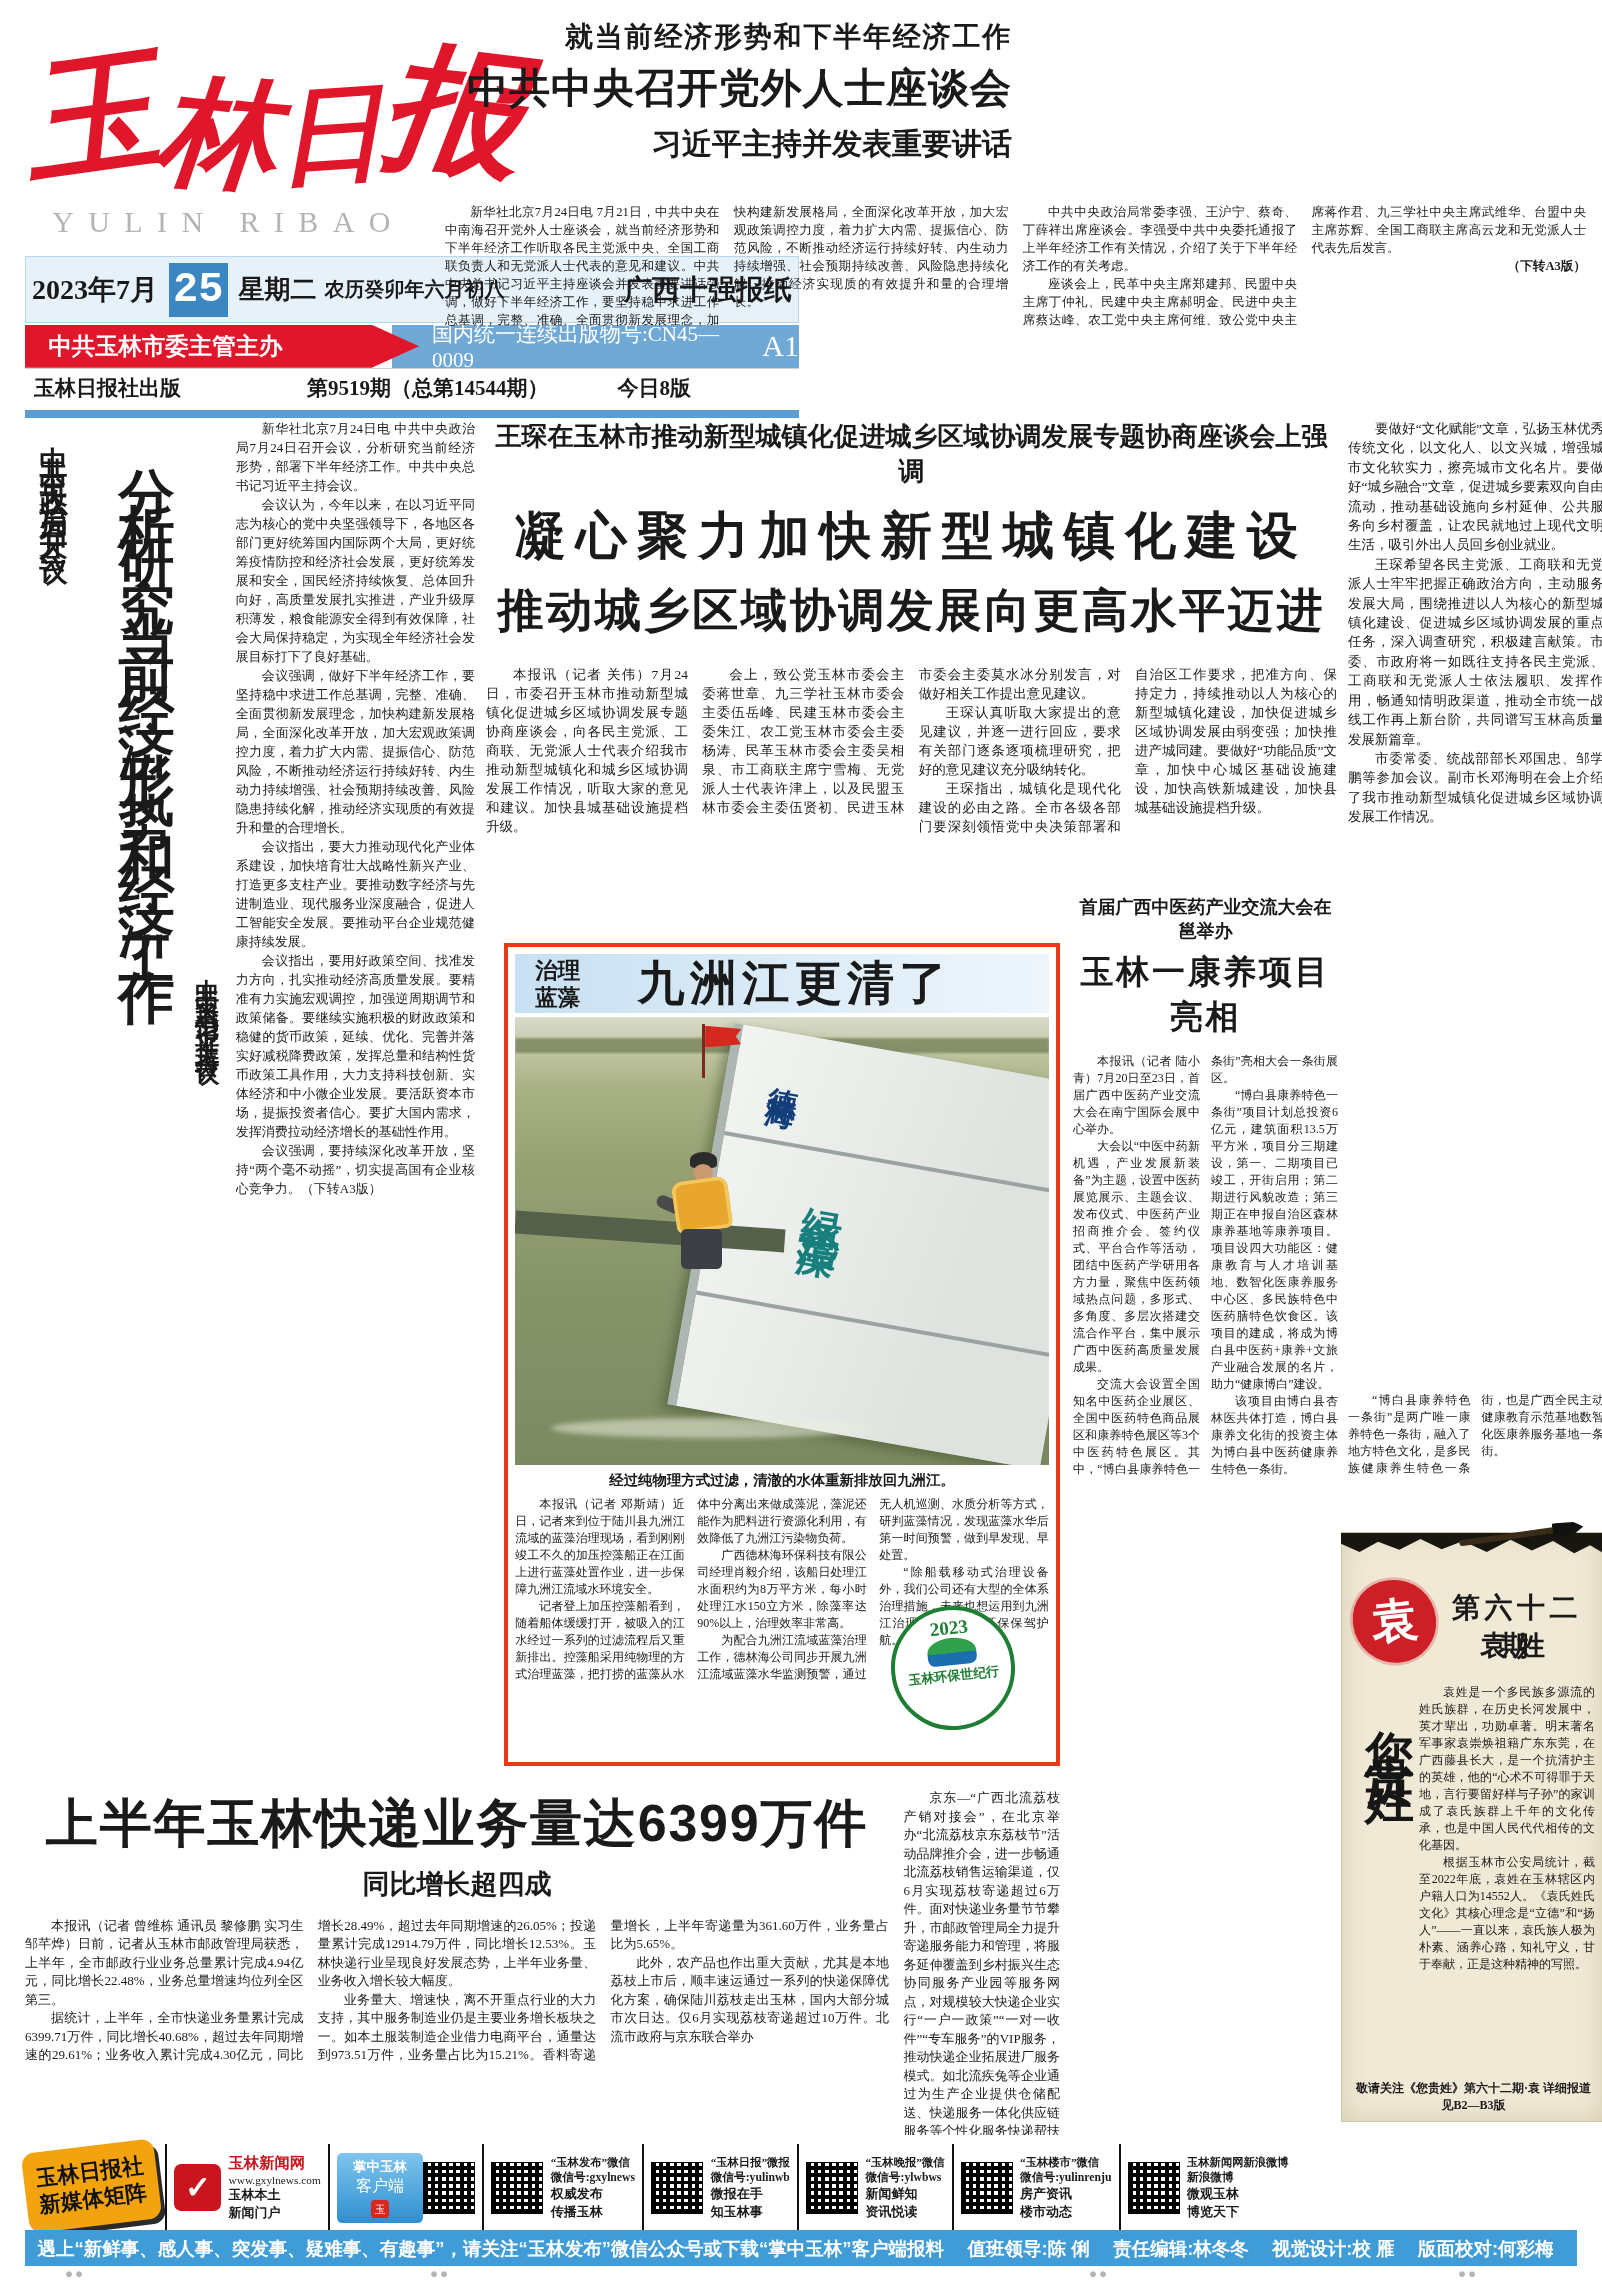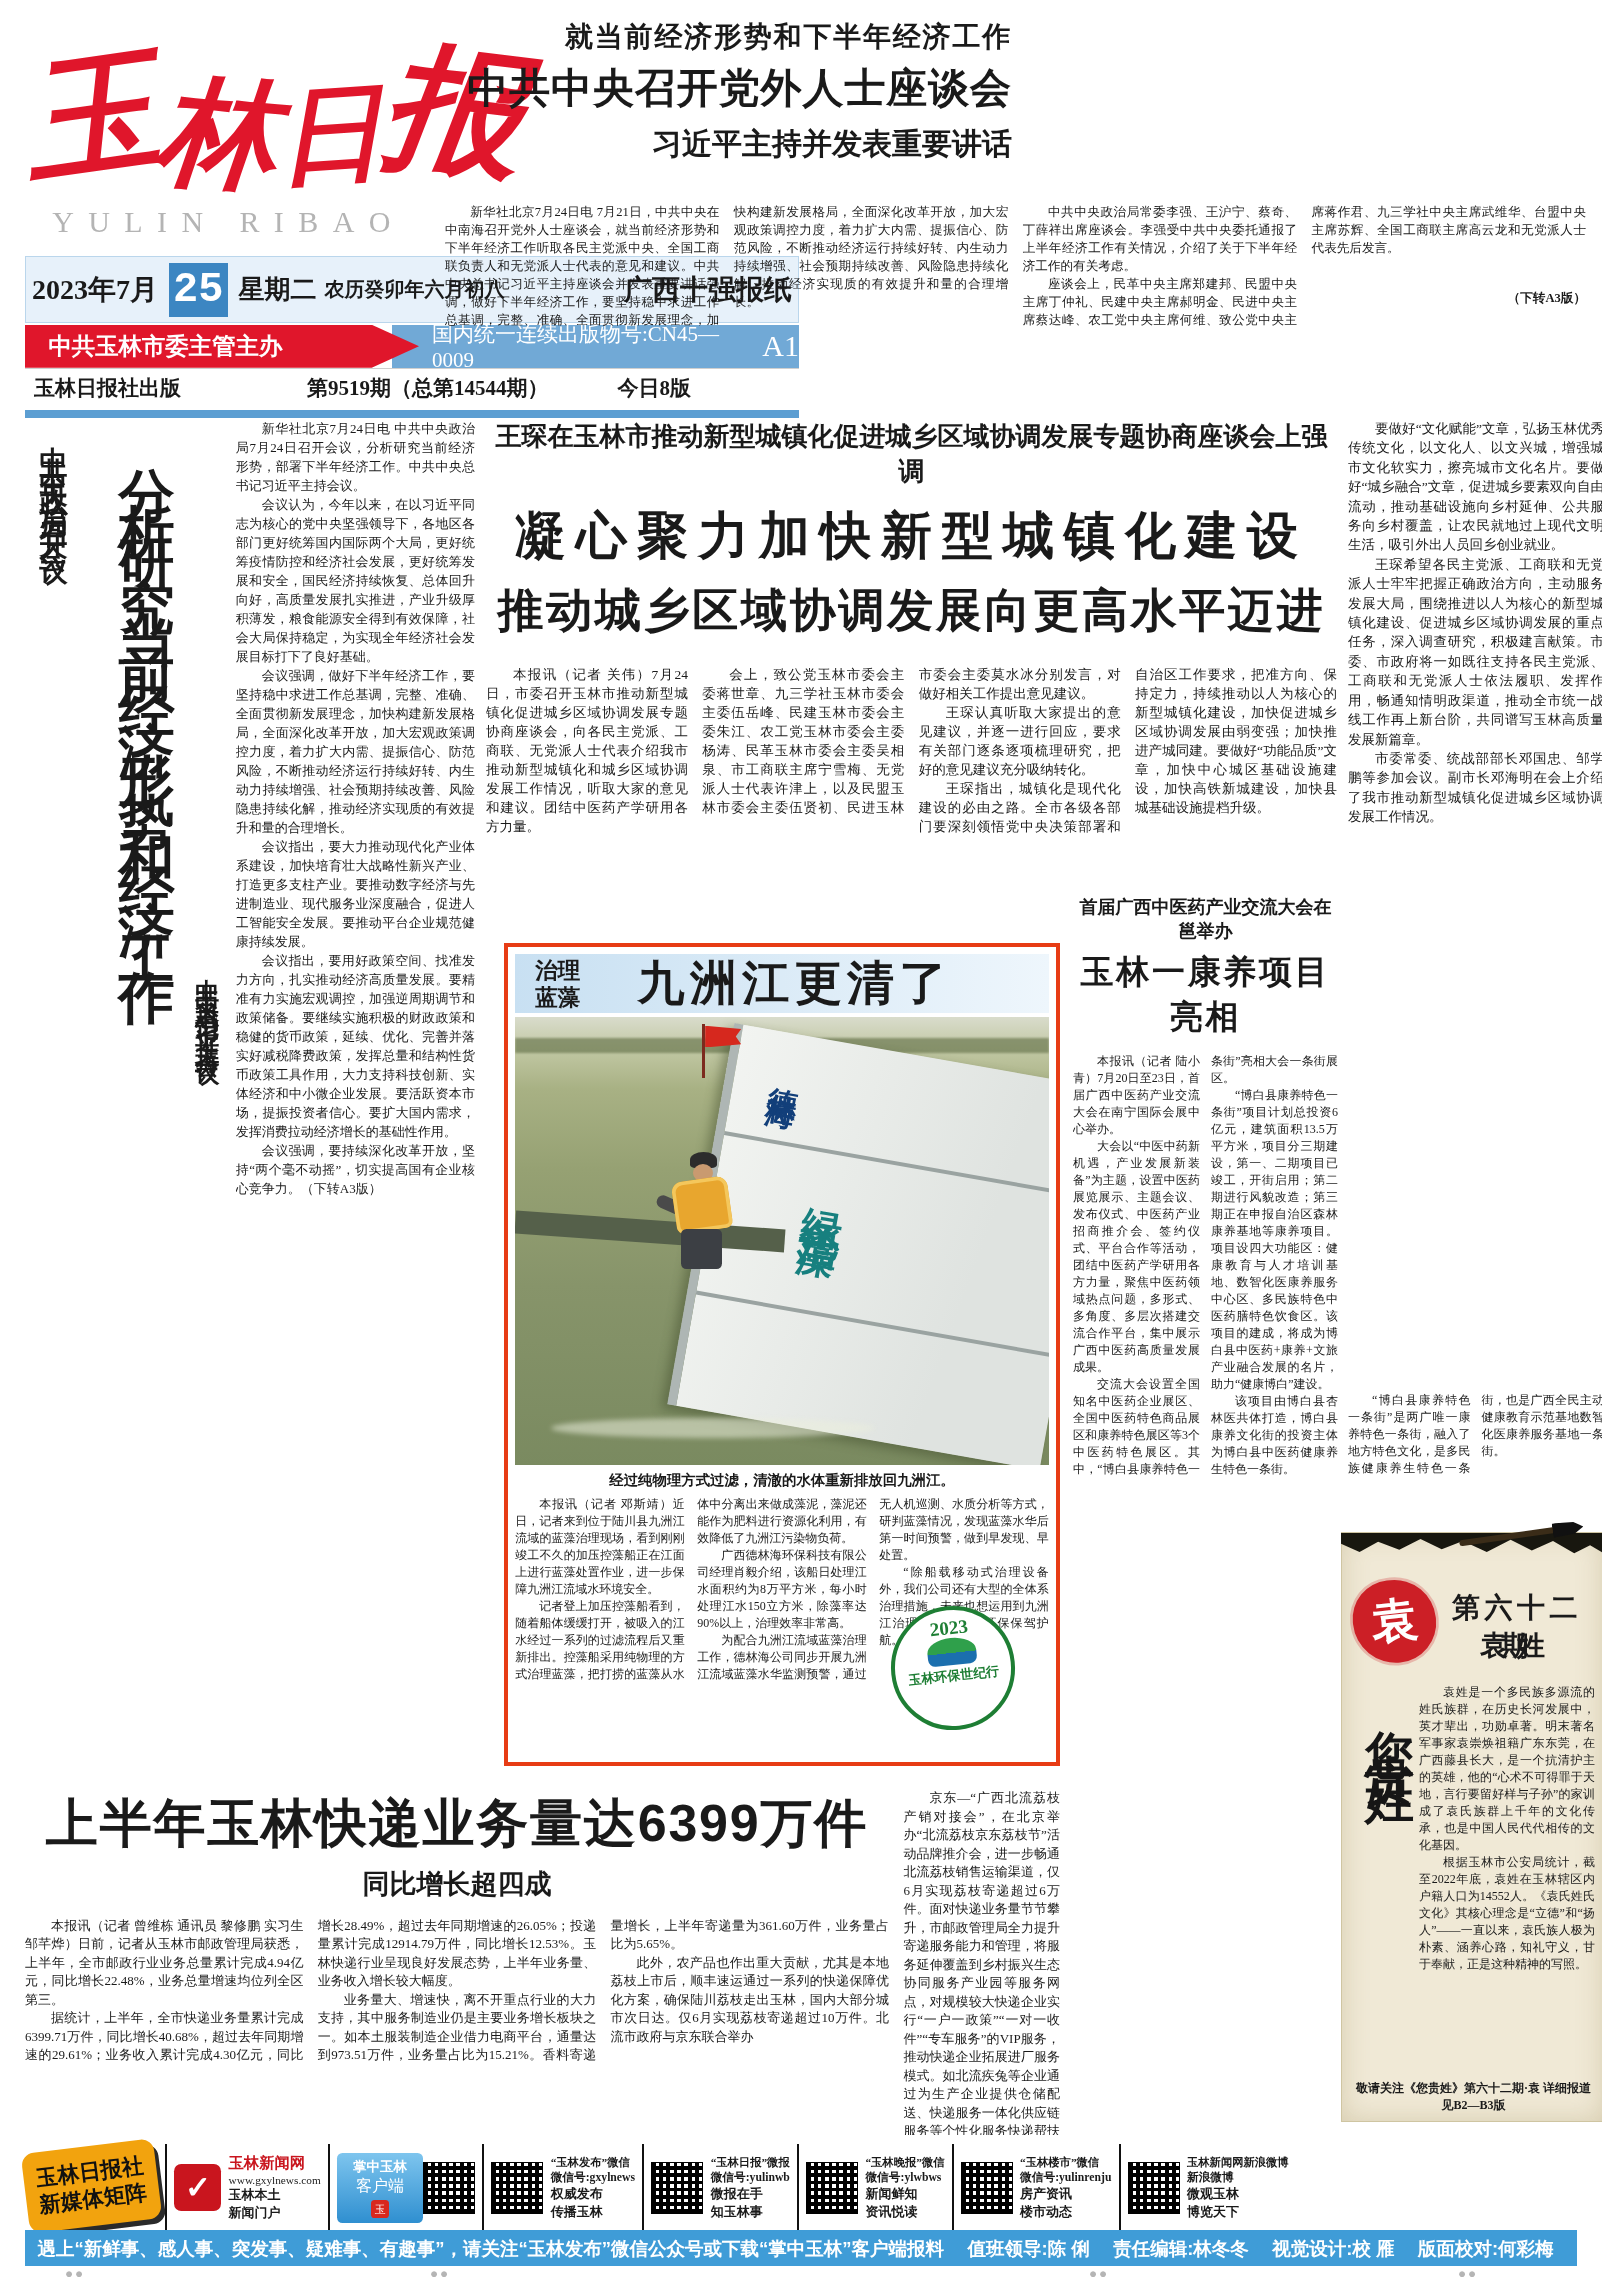--- a/index.html
+++ b/index.html
@@ -37,21 +37,21 @@
   #pages-today { margin-left:auto; margin-right:99px; }
   #rule-blue { height:8px; background:#5c9ed2; margin-top:1.8px; }
 
   
   #lead { position:absolute; left:445px; top:18px; width:1141px; height:387px; }
   #lead-head { width:567px; text-align:right; }
   #lead-eyebrow { font-size:28px; font-weight:bold; letter-spacing:1.8px; }
   #lead-headline { font-size:41px; font-weight:900; letter-spacing:0.9px; margin-top:5.4px; }
   #lead-subhead { font-size:30px; font-weight:bold; margin-top:7.2px; }
   #lead-body { position:absolute; left:0; top:185px; width:1141px; height:196px; column-count:4; column-gap:14.4px; font-size:12.6px; line-height:18px; overflow:hidden; }
-  .turn-note { font-weight:bold; text-align:right;margin-top:32px; }
+  .turn-note { font-weight:bold; text-align:right; }
 
   
   #politburo { position:absolute; left:25px; top:419px; width:450px; height:1345px; display:flex; }
   #pb-kicker { font-size:28px; font-weight:bold; letter-spacing:10.8px; padding-top:5.4px; width:47px; }
   #pb-headline { font-size:56px; font-weight:900; letter-spacing:36px; width:94px; margin-left:9px; line-height:1; padding-top:3.6px; }
   #pb-sub { font-size:24px; font-weight:bold; letter-spacing:6.3px; width:41px; margin-left:7.2px; padding-top:540px; }
   #pb-body { flex:1; margin-left:12.6px; font-size:13px; line-height:19px; overflow:hidden; }
 
   
   #wangchen { position:absolute; left:486px; top:419px; width:851px; height:524px; }
@@ -208,21 +208,21 @@
       <p class="body-p">会议指出，要用好政策空间、找准发力方向，扎实推动经济高质量发展。要精准有力实施宏观调控，加强逆周期调节和政策储备。要继续实施积极的财政政策和稳健的货币政策，延续、优化、完善并落实好减税降费政策，发挥总量和结构性货币政策工具作用，大力支持科技创新、实体经济和中小微企业发展。要活跃资本市场，提振投资者信心。要扩大国内需求，发挥消费拉动经济增长的基础性作用。</p>
       <p class="body-p">会议强调，要持续深化改革开放，坚持“两个毫不动摇”，切实提高国有企业核心竞争力。（下转A3版）</p>
     </div>
   </div>
 
   <div id="wangchen">
     <div id="wc-kicker">王琛在玉林市推动新型城镇化促进城乡区域协调发展专题协商座谈会上强调</div>
     <div id="wc-h1" class="sans">凝心聚力加快新型城镇化建设</div>
     <div id="wc-h2" class="sans">推动城乡区域协调发展向更高水平迈进</div>
     <div id="wc-body">
-      <p class="body-p">本报讯（记者 关伟）7月24日，市委召开玉林市推动新型城镇化促进城乡区域协调发展专题协商座谈会，向各民主党派、工商联、无党派人士代表介绍我市推动新型城镇化和城乡区域协调发展工作情况，听取大家的意见和建议。团结中医药产学研用各方力量。</p>
+      <p class="body-p">本报讯（记者 关伟）7月24日，市委召开玉林市推动新型城镇化促进城乡区域协调发展专题协商座谈会，向各民主党派、工商联、无党派人士代表介绍我市推动新型城镇化和城乡区域协调发展工作情况，听取大家的意见和建议。加快县城基础设施提档升级。</p>
       <p class="body-p">会上，致公党玉林市委会主委蒋世章、九三学社玉林市委会主委伍岳峰、民建玉林市委会主委朱江、农工党玉林市委会主委杨涛、民革玉林市委会主委吴相泉、市工商联主席宁雪梅、无党派人士代表许津上，以及民盟玉林市委会主委伍贤初、民进玉林市委会主委莫水冰分别发言，对做好相关工作提出意见建议。</p>
       <p class="body-p">王琛认真听取大家提出的意见建议，并逐一进行回应，要求有关部门逐条逐项梳理研究，把好的意见建议充分吸纳转化。</p>
       <p class="body-p">王琛指出，城镇化是现代化建设的必由之路。全市各级各部门要深刻领悟党中央决策部署和自治区工作要求，把准方向、保持定力，持续推动以人为核心的新型城镇化建设，加快促进城乡区域协调发展由弱变强；加快推进产城同建。要做好“功能品质”文章，加快中心城区基础设施建设，加快高铁新城建设，加快县城基础设施提档升级。</p>
     </div>
   </div>
   <div id="wc-cont">
     <p class="body-p">要做好“文化赋能”文章，弘扬玉林优秀传统文化，以文化人、以文兴城，增强城市文化软实力，擦亮城市文化名片。要做好“城乡融合”文章，促进城乡要素双向自由流动，推动基础设施向乡村延伸、公共服务向乡村覆盖，让农民就地过上现代文明生活，吸引外出人员回乡创业就业。</p>
     <p class="body-p">王琛希望各民主党派、工商联和无党派人士牢牢把握正确政治方向，主动服务发展大局，围绕推进以人为核心的新型城镇化建设、促进城乡区域协调发展的重点任务，深入调查研究，积极建言献策。市委、市政府将一如既往支持各民主党派、工商联和无党派人士依法履职、发挥作用，畅通知情明政渠道，推动全市统一战线工作再上新台阶，共同谱写玉林高质量发展新篇章。</p>
     <p class="body-p">市委常委、统战部部长邓国忠、邹学鹏等参加会议。副市长邓海明在会上介绍了我市推动新型城镇化促进城乡区域协调发展工作情况。</p>
   </div>

